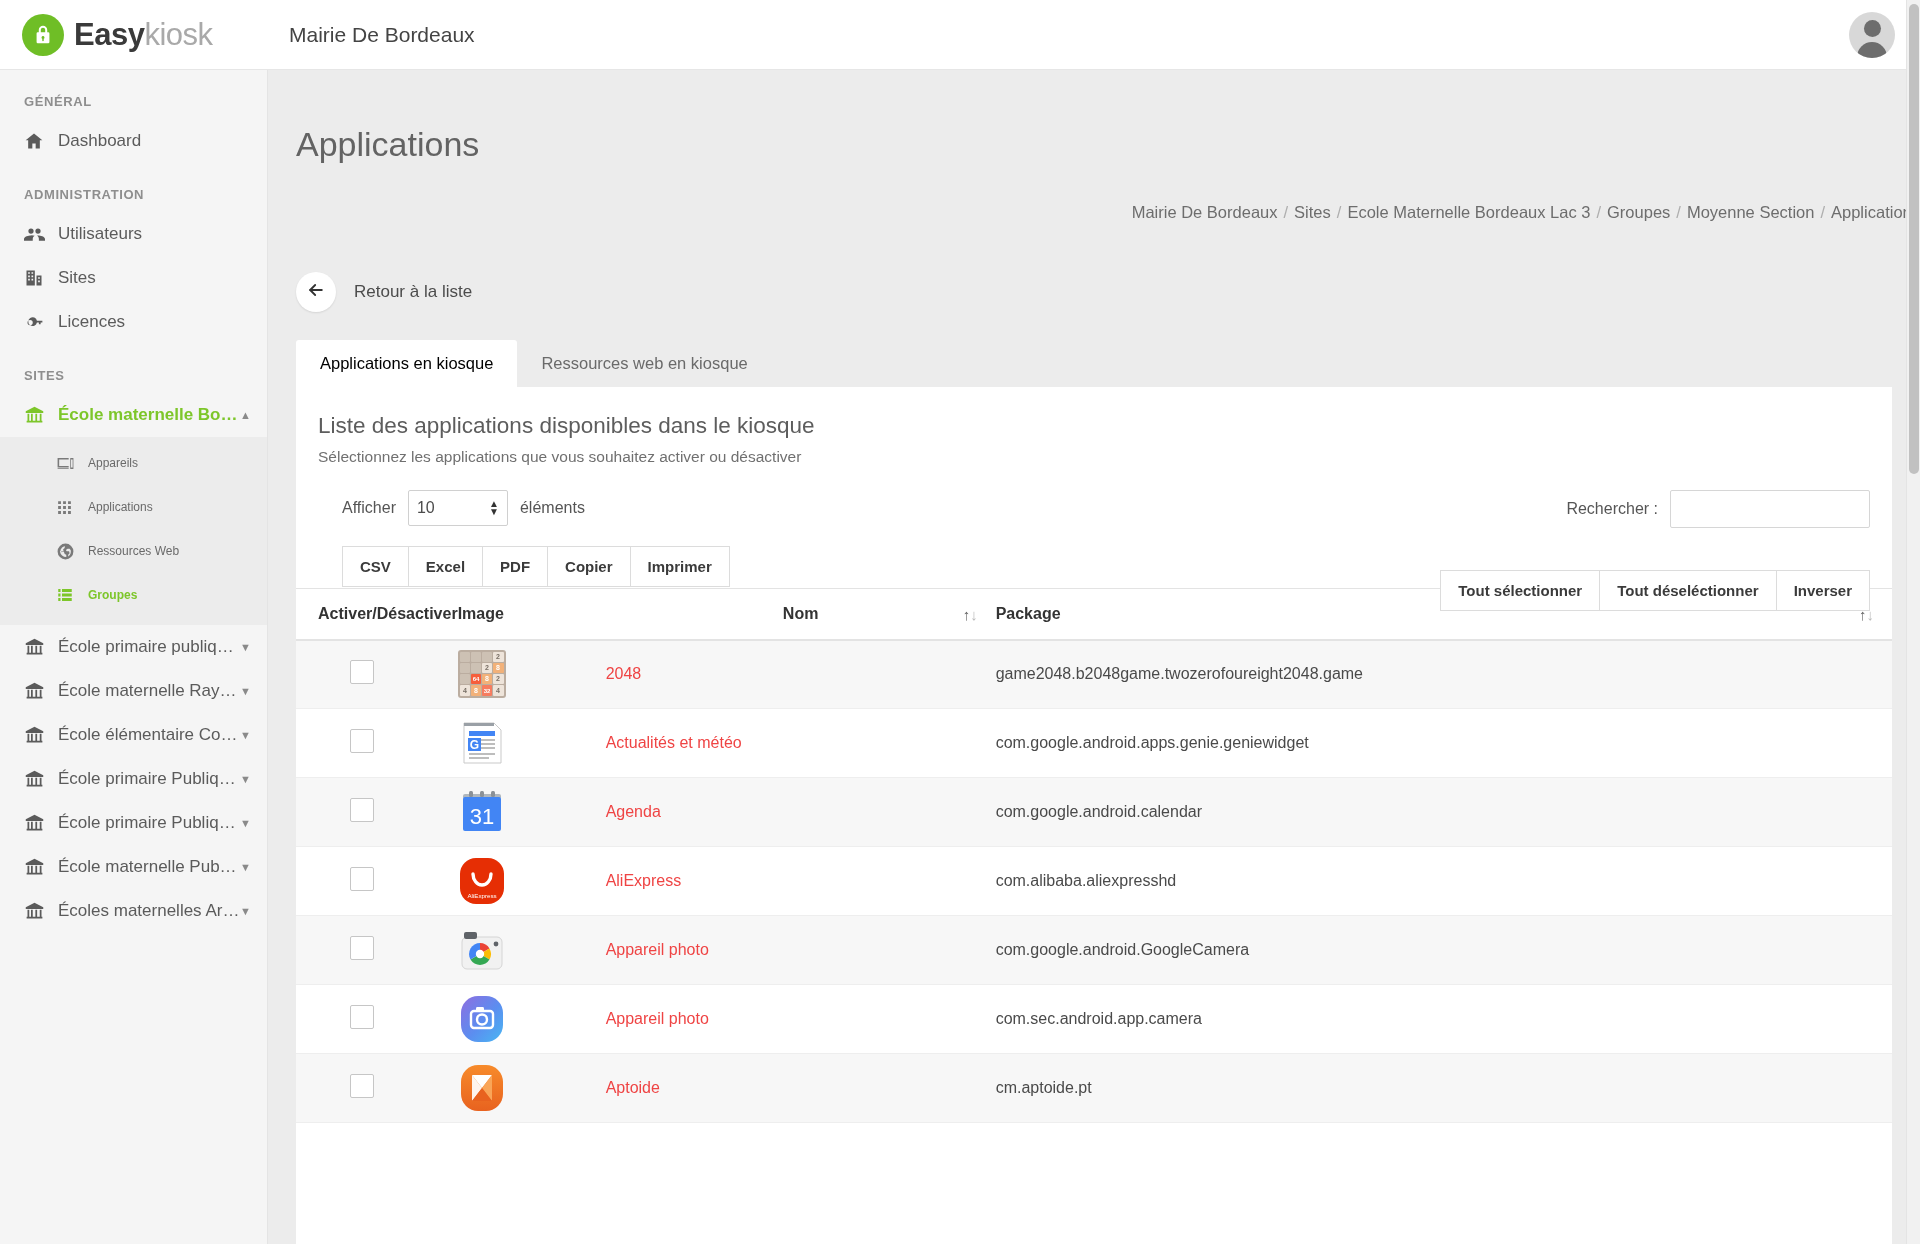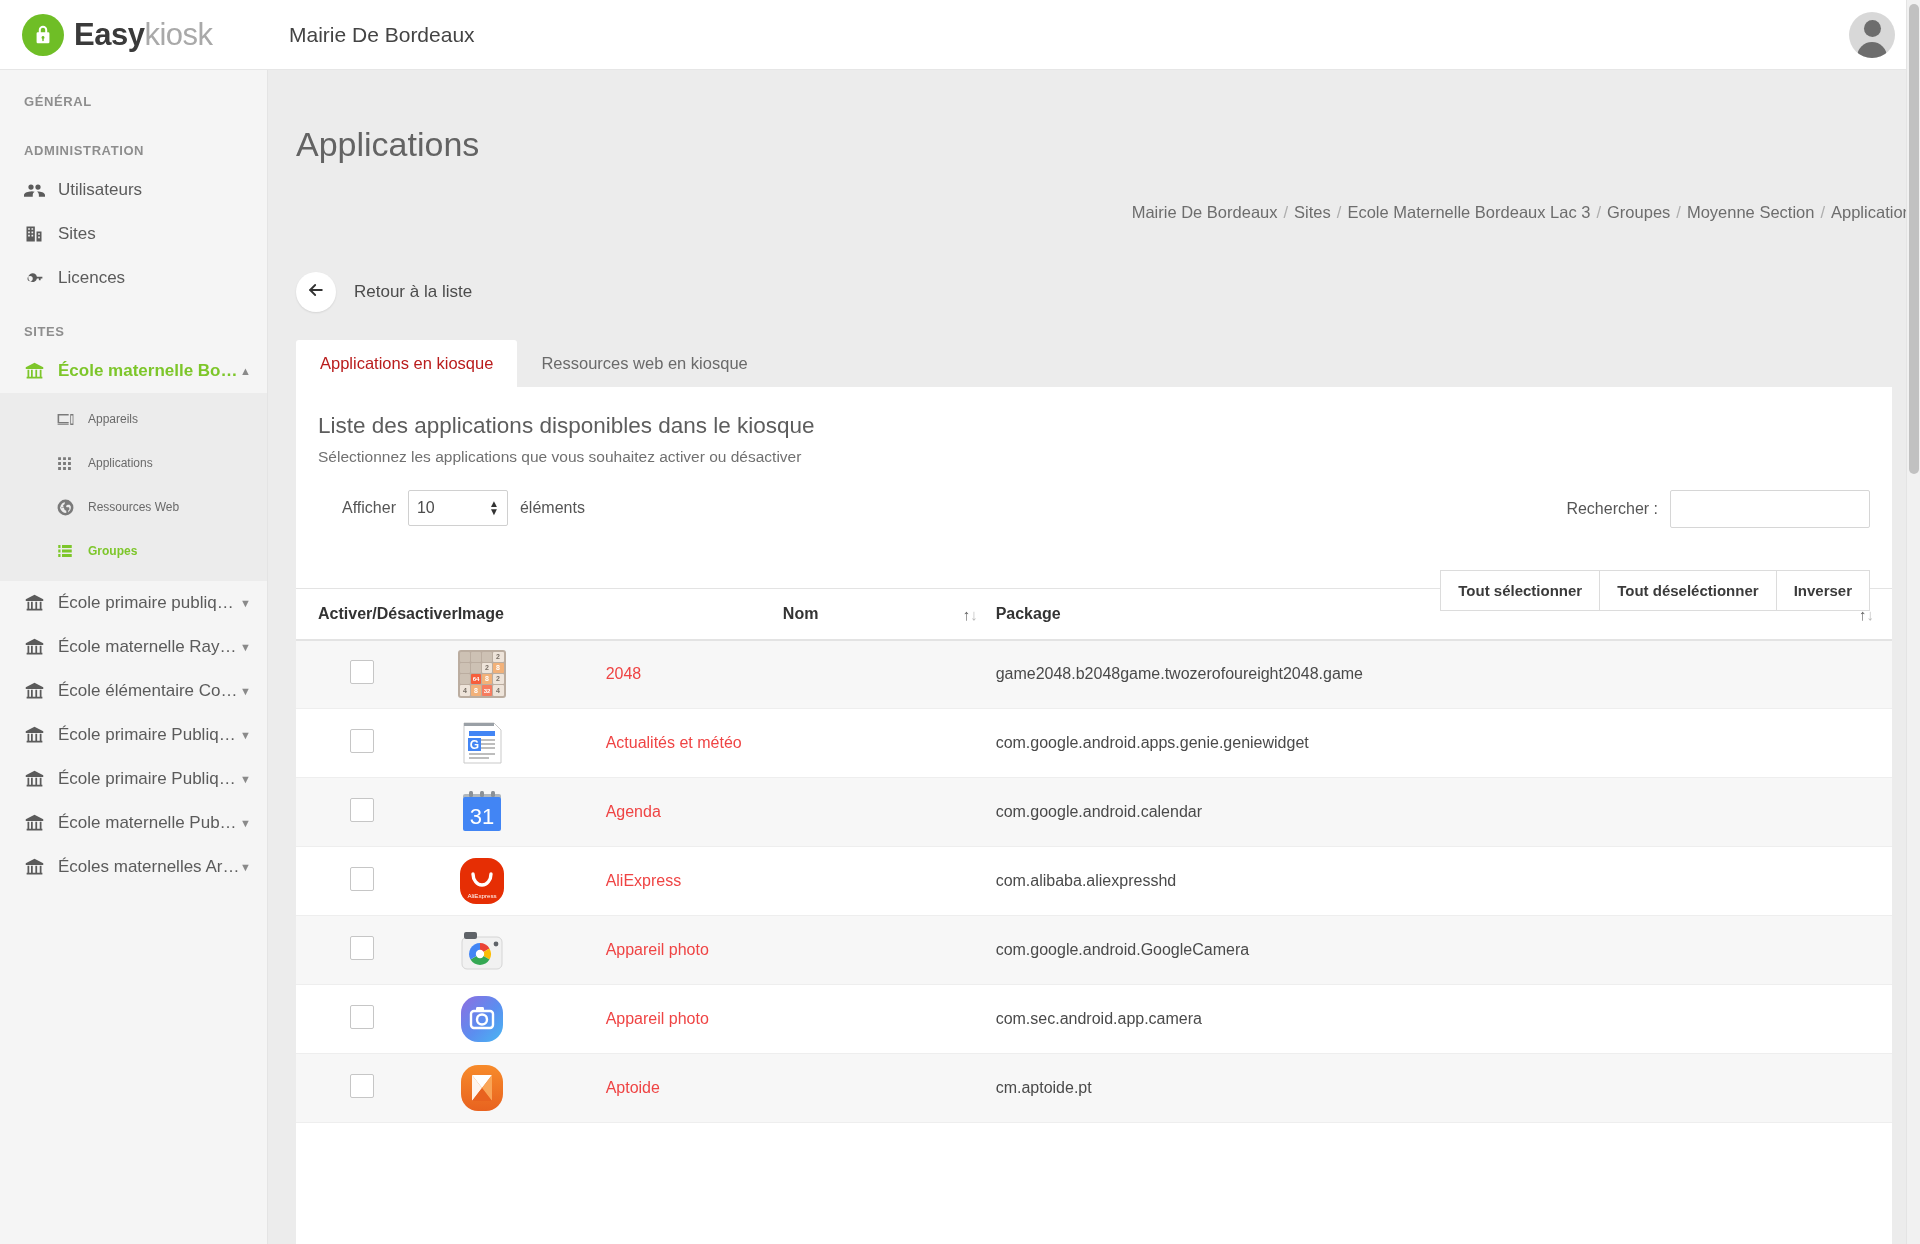--- a/index.html
+++ b/index.html
@@ -84,21 +84,21 @@
     box-shadow: 0 1px 2px rgba(0,0,0,.10); cursor: pointer;
   }
   .back-label { font-size: 17px; color: #4c4c4c; margin-left: 18px; cursor: pointer; }
 
   .tabs { display: flex; padding: 28px 0 0 28px; }
   .tab {
     background: transparent; border: none;
     font-size: 16.5px; color: #6a6a6a; padding: 14px 24px 14px 24px;
     cursor: pointer; font-family: inherit;
   }
-  .tab.active { background: #ffffff; color: #b91c1c; border-radius: 3px 3px 0 0; }
+  .tab.active { background: #ffffff; color: #000000; border-radius: 3px 3px 0 0; }
 
   .card {
     background: #ffffff; margin-left: 28px; width: 1596px;
     min-height: 880px;
     padding: 0 0 0 0;
   }
   .card-head { padding: 26px 0 0 22px; }
   .card-title { font-size: 22.5px; color: #5d5d5d; font-weight: normal; }
   .card-sub { font-size: 15.5px; color: #707070; margin-top: 9px; }
 
@@ -183,20 +183,28 @@
   <div class="topbar-title">Mairie De Bordeaux</div>
   <div class="avatar">
     <div class="head"></div>
     <div class="body"></div>
   </div>
 </div>
 
 <div class="sidebar">
 
   <div class="side-section">GÉNÉRAL</div>
+  <div class="side-item">
+    <span class="ico">
+      <svg width="20" height="20" viewBox="0 0 24 24" fill="currentColor">
+          <path d="M12 3L2 11h3v10h5v-6h4v6h5V11h3z"></path>
+        </svg>
+    </span>
+    <span class="lbl">Dashboard</span>
+  </div>
 
   <div class="side-section">ADMINISTRATION</div>
   <div class="side-item">
     <span class="ico">
       <svg width="21" height="21" viewBox="0 0 24 24" fill="currentColor">
           <path d="M16 11a3 3 0 100-6 3 3 0 000 6zm-8 0a3 3 0 100-6 3 3 0 000 6zm0 2c-2.7 0-8 1.3-8 4v2h10v-2c0-1 .4-2.6 2.2-3.6A14 14 0 008 13zm8 0c-.3 0-.7 0-1.1.1 1.3 1 2.1 2.3 2.1 3.9v2h7v-2c0-2.7-5.3-4-8-4z"></path>
         </svg>
     </span>
     <span class="lbl">Utilisateurs</span>
   </div>
@@ -370,20 +378,27 @@
           <span class="arrows">▲<br>▼</span>
         </div>
         <span>éléments</span>
       </div>
 
       <div class="search-row">
         <span>Rechercher :</span>
         <input type="text" placeholder="" style="">
       </div>
 
+      <div class="btn-group">
+        <button class="btn">CSV</button>
+        <button class="btn">Excel</button>
+        <button class="btn">PDF</button>
+        <button class="btn">Copier</button>
+        <button class="btn">Imprimer</button>
+      </div>
 
       <div class="btn-group right">
         <button class="btn">Tout sélectionner</button>
         <button class="btn">Tout déseléctionner</button>
         <button class="btn">Inverser</button>
       </div>
     </div>
 
     <table>
       <thead>

